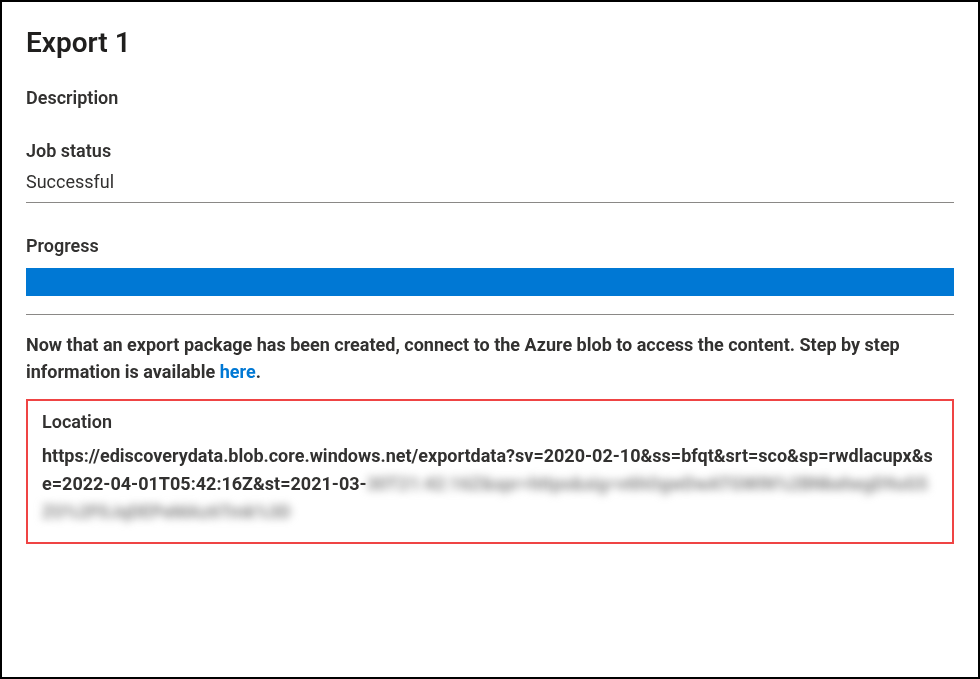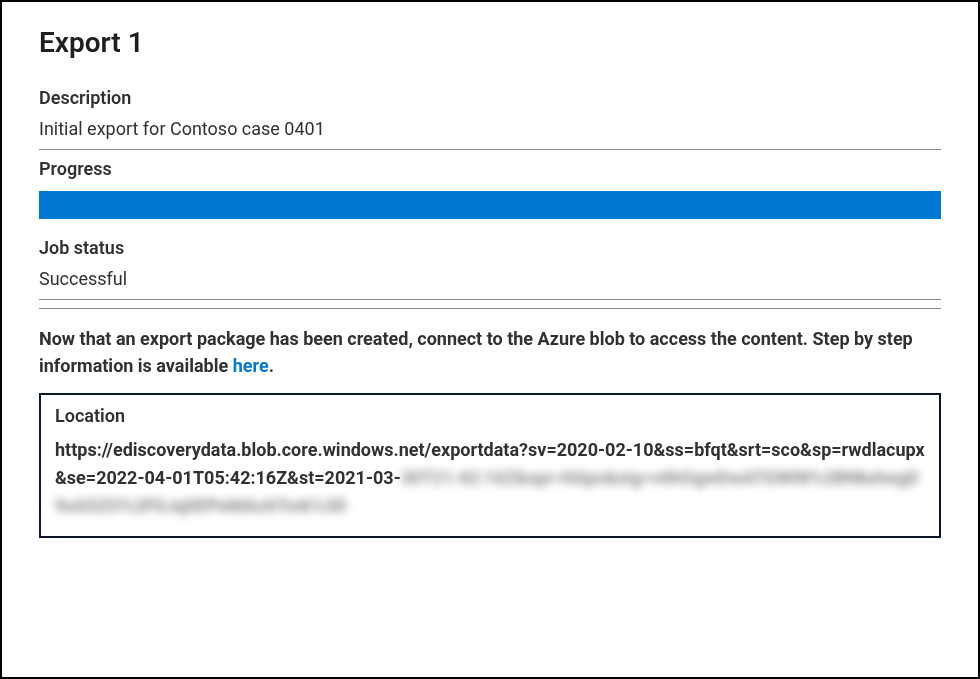--- a/index.html
+++ b/index.html
@@ -9,30 +9,30 @@
     }
     body {
       font-family: "Segoe UI", -apple-system, BlinkMacSystemFont, Roboto, "Helvetica Neue", sans-serif;
       background: #fff;
       color: #323130;
     }
     .container {
       border: 2px solid #000;
       width: 980px;
       height: 679px;
-      padding: 24px 37px;
+      padding: 24px 24px;
     }
     .page-title {
       font-size: 28px;
       font-weight: 600;
       color: #201f1e;
       margin-bottom: 28px;
     }
     .field {
-      margin-bottom: 8px;
+      margin-bottom: 32px;
     }
     .field-label {
       font-size: 18px;
       font-weight: 600;
       color: #323130;
       margin-bottom: 10px;
     }
     .field-value {
       font-size: 18px;
       font-weight: 400;
@@ -58,21 +58,21 @@
       color: #323130;
       line-height: 1.5;
       margin-bottom: 14px;
     }
     .info-link {
       color: #0078d4;
       text-decoration: none;
       cursor: pointer;
     }
     .location-box {
-      border: 2px solid #0f172a;
+      border: 2px solid #ef4444;
       padding: 10px 14px 16px 14px;
     }
     .location-label {
       font-size: 18px;
       font-weight: 600;
       color: #323130;
       margin-bottom: 10px;
     }
     .location-value {
       font-size: 18px;
@@ -89,31 +89,30 @@
   </style>
 </head>
 <body>
 
 <div class="container">
 
   <h1 class="page-title">Export 1</h1>
 
   <div class="field">
     <div class="field-label">Description</div>
-    <div class="field-value">Initial export for Contoso case 0401</div>
+  </div>
+
+  <div class="field">
+    <div class="field-label">Job status</div>
+    <div class="field-value">Successful</div>
   </div>
 
   <div class="field" style="margin-bottom:0;">
     <div class="field-label">Progress</div>
     <div class="progress-bar"></div>
-  </div>
-
-  <div class="field">
-    <div class="field-label">Job status</div>
-    <div class="field-value">Successful</div>
   </div>
 
   <hr class="hr-line">
 
   <p class="info-text">
     <span>Now that an export package has been created, connect to the Azure blob to access the content. Step by step information is available </span><a class="info-link">here</a><span>.</span>
   </p>
 
   <div class="location-box">
     <div class="location-label">Location</div>

